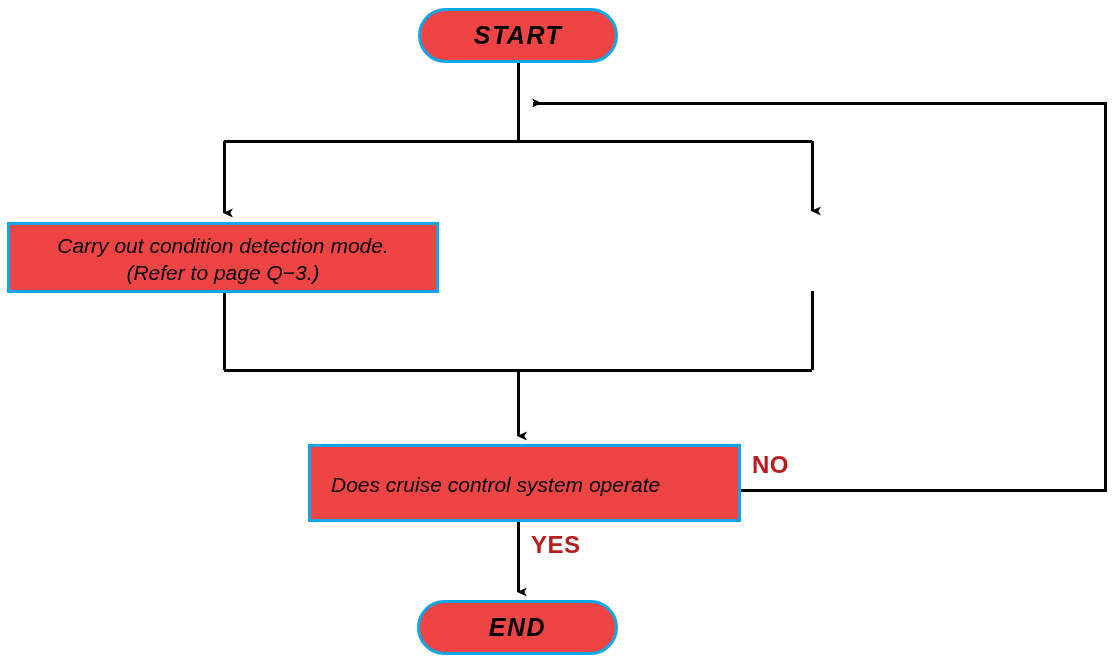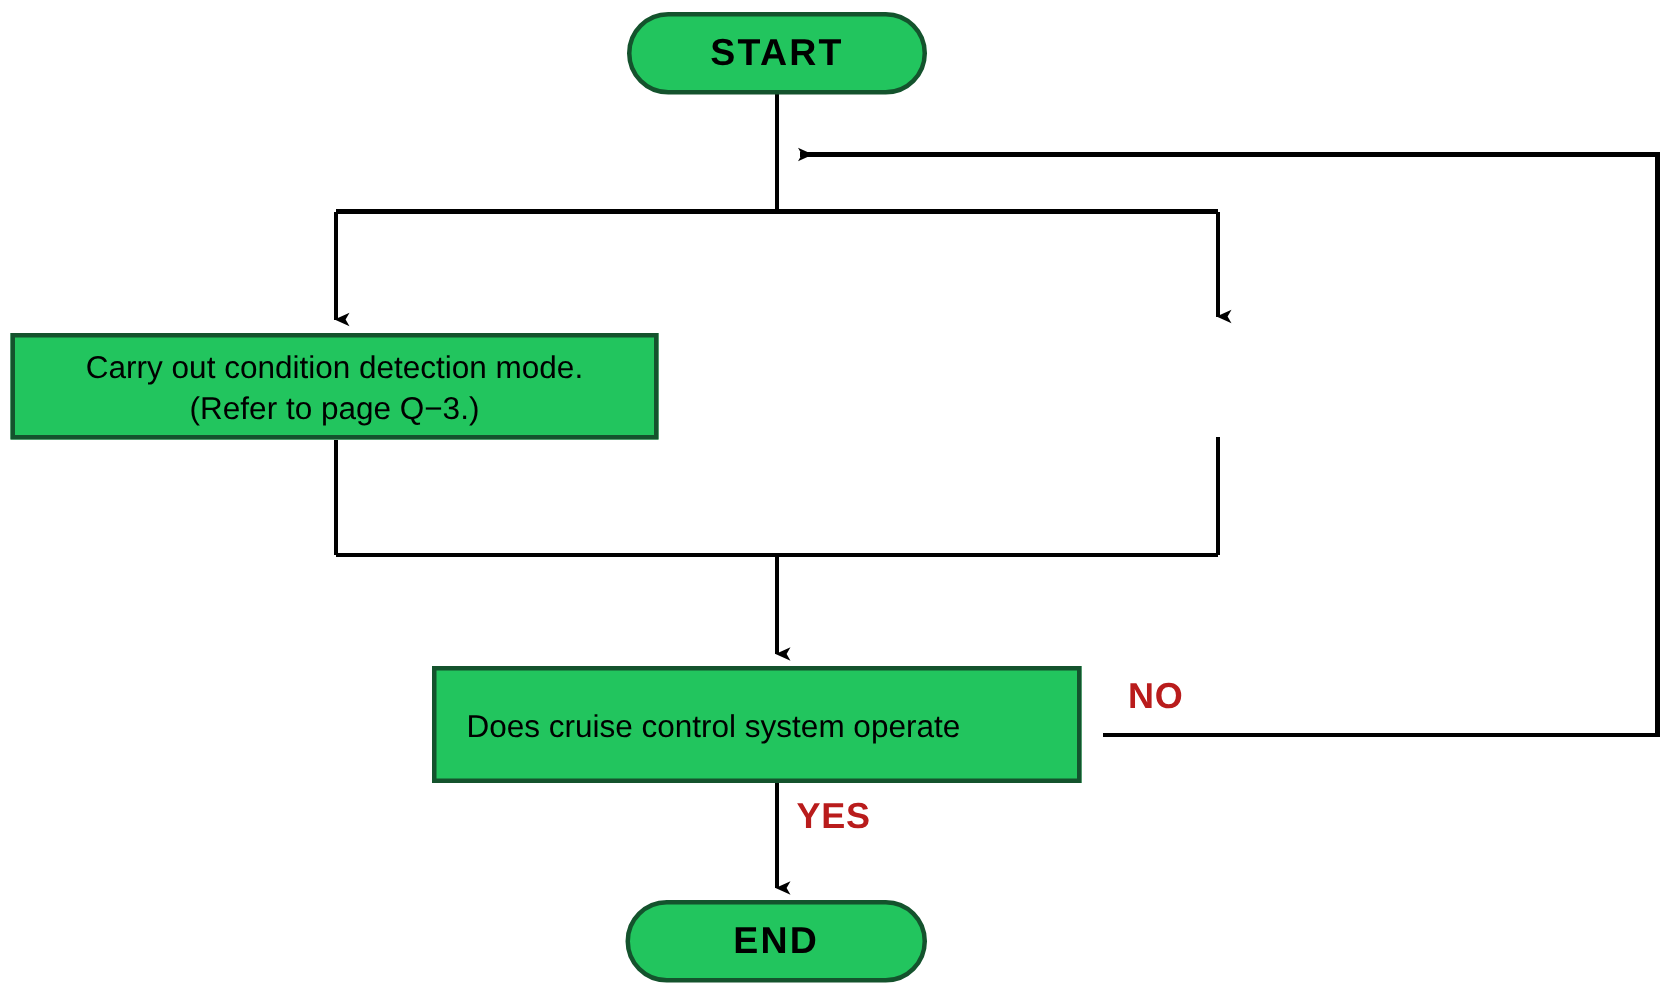--- a/index.html
+++ b/index.html
@@ -21,23 +21,24 @@
   #flowchart-canvas svg.connectors {
     position: absolute;
     left: 0;
     top: 0;
     width: 1120px;
     height: 664px;
   }
   .node {
     position: absolute;
     box-sizing: border-box;
-    background: #22c55e;
-    border: 3px solid #14532d;
+    background: #ef4444;
+    border: 3px solid #0ea5e9;
     color: #000000;
+    font-style: italic;
   }
   .terminator {
     border-radius: 28px;
     display: flex;
     align-items: center;
     justify-content: center;
   }
   .terminator .node-label {
     font-size: 25px;
     font-weight: bold;
@@ -67,21 +68,21 @@
     font-weight: bold;
     color: #b91c1c;
     letter-spacing: 0.5px;
   }
 
   
   #node-start    { left: 418px; top: 8px;   width: 200px; height: 55px; }
   #node-end      { left: 417px; top: 600px; width: 201px; height: 55px; }
   #node-left     { left: 7px;   top: 222px; width: 432px; height: 71px; align-items: center; }
   #node-right    { left: 594px; top: 220px; width: 434px; height: 71px; }
-  #node-decision { left: 288px; top: 444px; width: 433px; height: 78px; }
+  #node-decision { left: 308px; top: 444px; width: 433px; height: 78px; }
   #label-no      { left: 752px; top: 451px; }
   #label-yes     { left: 531px; top: 531px; }
 </style>
 </head>
 <body>
 
 <div id="flowchart-canvas">
 
   <svg class="connectors" viewBox="0 0 1120 664" xmlns="http://www.w3.org/2000/svg">
     <defs>

